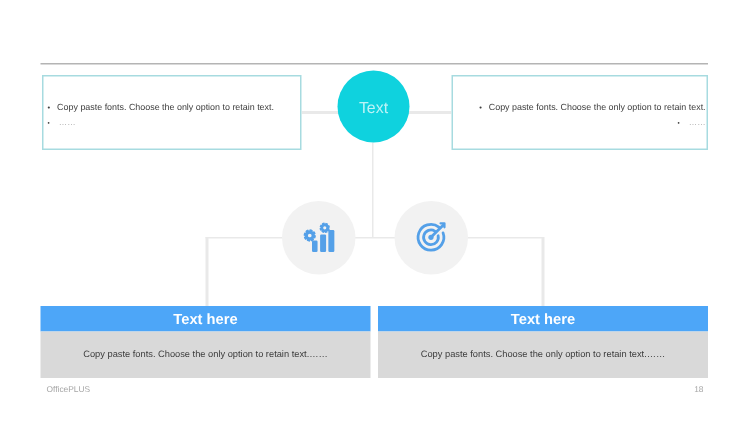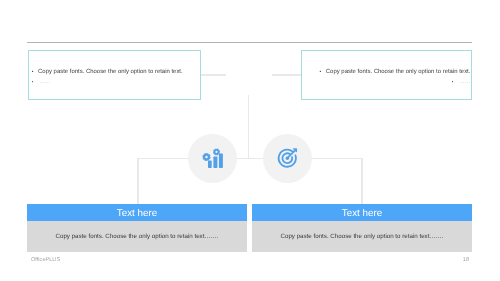--- a/index.html
+++ b/index.html
@@ -16,21 +16,21 @@
   .tbox.right .bl{justify-content:flex-end;padding-right:0.6px;}
   .faint{color:#b0b0b0;font-size:5.6px;letter-spacing:0px;}
   .bl.second{font-size:4.6px;line-height:10px;}
   .bl.second .dot{font-size:4.2px;width:7.5px;}
   .hub{position:absolute;left:225px;top:47px;width:48px;height:48px;border-radius:50%;background:#0fd2de;}
   .hub span{position:absolute;left:0;right:0;top:19px;text-align:center;font-size:10.6px;color:rgba(255,255,255,.72);}
   .conn{position:absolute;background:#e9e9e9;}
   .icirc{position:absolute;top:134px;width:49px;height:49px;border-radius:50%;background:#f2f2f2;}
   .icirc.a{left:188px;}
   .icirc.b{left:263px;}
-  .cardhead{position:absolute;top:204.3px;height:16.7px;background:#4da6f8;color:#fff;font-weight:normal;font-size:9.8px;display:flex;align-items:center;justify-content:center;padding-top:1.4px;box-sizing:border-box;}
+  .cardhead{position:absolute;top:204.3px;height:16.7px;background:#4da6f8;color:#fff;font-weight:bold;font-size:9.8px;display:flex;align-items:center;justify-content:center;padding-top:1.4px;box-sizing:border-box;}
   .cardbody{position:absolute;top:221px;height:31px;background:#d9d9d9;color:#3c3c3c;font-size:6.2px;display:flex;align-items:center;justify-content:center;}
   .cL{left:27px;width:220px;}
   .cR{left:252px;width:220px;}
   .foot{position:absolute;font-size:5.6px;color:#a6a6a6;}
   .foot.l{left:31px;top:256.5px;}
   .foot.r{right:31px;top:256.5px;}
 </style>
 </head>
 <body>
 
@@ -63,20 +63,23 @@
           <span class="dot">•</span>
           <span>Copy paste fonts. Choose the only option to retain text.</span>
         </div>
       <div class="bl second">
           <span class="dot">•</span>
           <span class="faint">……</span>
         </div>
     </div>
   </div>
 
+  <div class="hub">
+      <span>Text</span>
+    </div>
 
   <div class="icirc a">
     <svg viewBox="0 0 49 49" width="49" height="49">
       <g fill="#54a0e8" fill-rule="evenodd">
         <rect x="20" y="26.4" width="3.7" height="7.6" rx=".8"></rect>
         <rect x="25.4" y="22.4" width="4.0" height="11.6" rx=".8"></rect>
         <rect x="30.9" y="19.4" width="4.0" height="14.6" rx=".8"></rect>
         <path d="M22.60 22.96 A4.10 4.10 0 0 1 22.08 25.00 L21.31 24.84 A3.36 3.36 0 0 1 21.06 25.18 L21.43 25.87 A4.10 4.10 0 0 1 19.62 26.94 L19.19 26.29 A3.36 3.36 0 0 1 18.77 26.35 L18.54 27.10 A4.10 4.10 0 0 1 16.50 26.58 L16.66 25.81 A3.36 3.36 0 0 1 16.32 25.56 L15.63 25.93 A4.10 4.10 0 0 1 14.56 24.12 L15.21 23.69 A3.36 3.36 0 0 1 15.15 23.27 L14.40 23.04 A4.10 4.10 0 0 1 14.92 21.00 L15.69 21.16 A3.36 3.36 0 0 1 15.94 20.82 L15.57 20.13 A4.10 4.10 0 0 1 17.38 19.06 L17.81 19.71 A3.36 3.36 0 0 1 18.23 19.65 L18.46 18.90 A4.10 4.10 0 0 1 20.50 19.42 L20.34 20.19 A3.36 3.36 0 0 1 20.68 20.44 L21.37 20.07 A4.10 4.10 0 0 1 22.44 21.88 L21.79 22.31 A3.36 3.36 0 0 1 21.85 22.73 Z M19.73 23.00 A1.23 1.23 0 0 0 17.27 23.00 A1.23 1.23 0 0 0 19.73 23.00 Z"></path>
         <path d="M31.94 18.56 A3.50 3.50 0 0 1 31.16 20.18 L30.54 19.92 A2.87 2.87 0 0 1 30.27 20.16 L30.46 20.80 A3.50 3.50 0 0 1 28.77 21.39 L28.52 20.77 A2.87 2.87 0 0 1 28.15 20.75 L27.84 21.34 A3.50 3.50 0 0 1 26.22 20.56 L26.48 19.94 A2.87 2.87 0 0 1 26.24 19.67 L25.60 19.86 A3.50 3.50 0 0 1 25.01 18.17 L25.63 17.92 A2.87 2.87 0 0 1 25.65 17.55 L25.06 17.24 A3.50 3.50 0 0 1 25.84 15.62 L26.46 15.88 A2.87 2.87 0 0 1 26.73 15.64 L26.54 15.00 A3.50 3.50 0 0 1 28.23 14.41 L28.48 15.03 A2.87 2.87 0 0 1 28.85 15.05 L29.16 14.46 A3.50 3.50 0 0 1 30.78 15.24 L30.52 15.86 A2.87 2.87 0 0 1 30.76 16.13 L31.40 15.94 A3.50 3.50 0 0 1 31.99 17.63 L31.37 17.88 A2.87 2.87 0 0 1 31.35 18.25 Z M29.55 17.90 A1.05 1.05 0 0 0 27.45 17.90 A1.05 1.05 0 0 0 29.55 17.90 Z"></path>
       </g>

